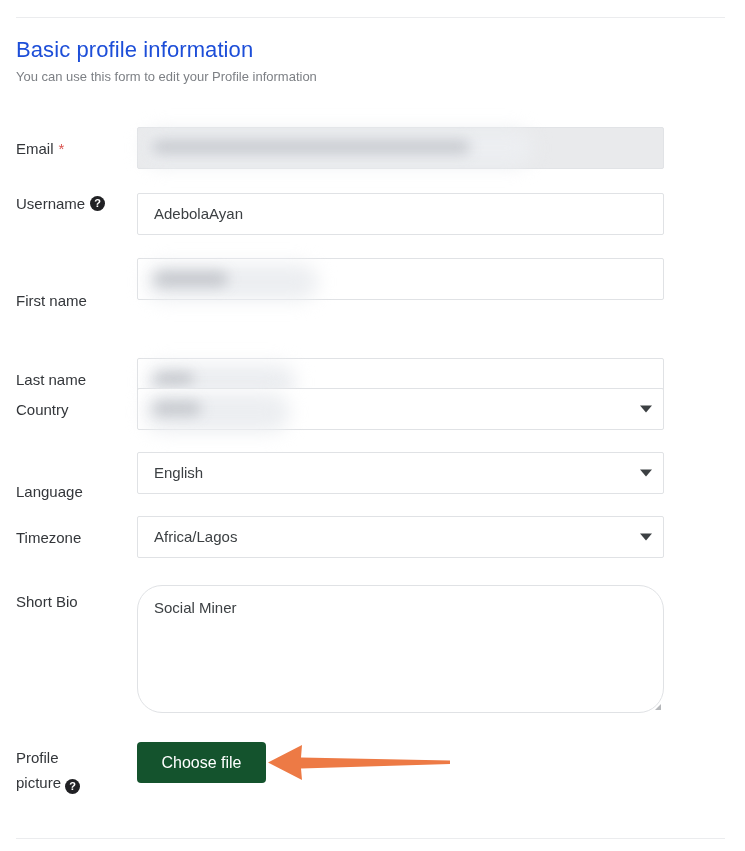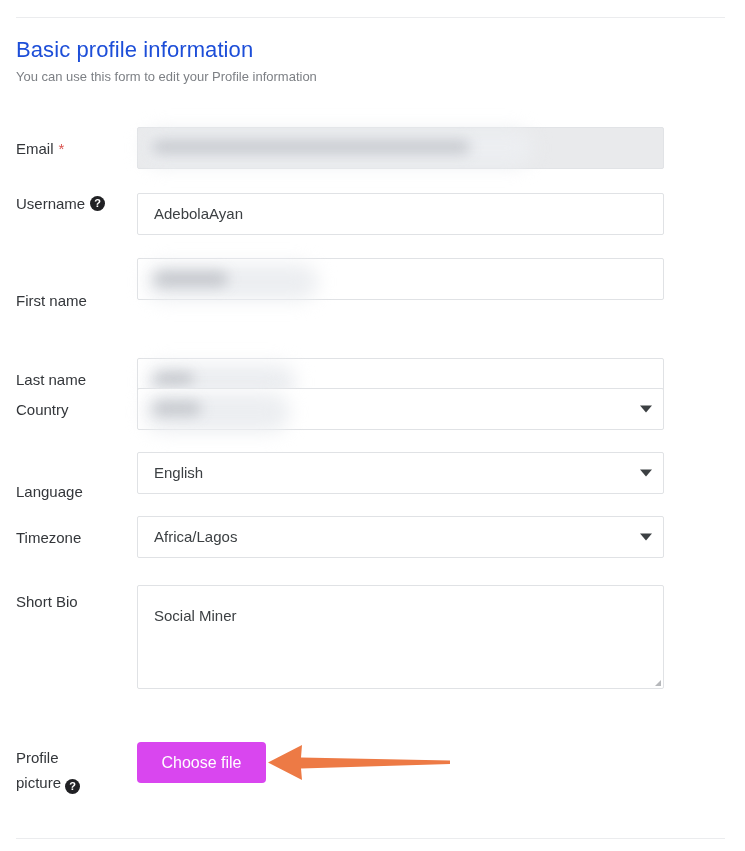--- a/index.html
+++ b/index.html
@@ -130,24 +130,25 @@
     top: 50%;
     transform: translateY(-50%);
     width: 0;
     height: 0;
     border-left: 6px solid transparent;
     border-right: 6px solid transparent;
     border-top: 7px solid #3c4043;
   }
 
   .textarea-input {
-    height: 104px;
-    padding: 20px 16px 0 16px;
+    height: 128px;
+    padding: 12px 16px 0 16px;
     line-height: 20px;
     position: absolute;
+    border-radius: 25px;
   }
   .resize-handle {
     position: absolute;
     right: 1px;
     bottom: 1px;
     width: 10px;
     height: 10px;
     overflow: hidden;
   }
   .resize-handle::after {
@@ -174,21 +175,21 @@
     filter: blur(9px);
     border-radius: 22px;
     background: #eceef1;
   }
 
   .choose-file-btn {
     position: absolute;
     left: 137px;
     width: 129px;
     height: 41px;
-    background: #d946ef;
+    background: #14532d;
     color: #ffffff;
     border: none;
     border-radius: 4px;
     font-family: "Liberation Sans", sans-serif;
     font-size: 16px;
     line-height: 41px;
     text-align: center;
     cursor: pointer;
     padding: 0;
   }

